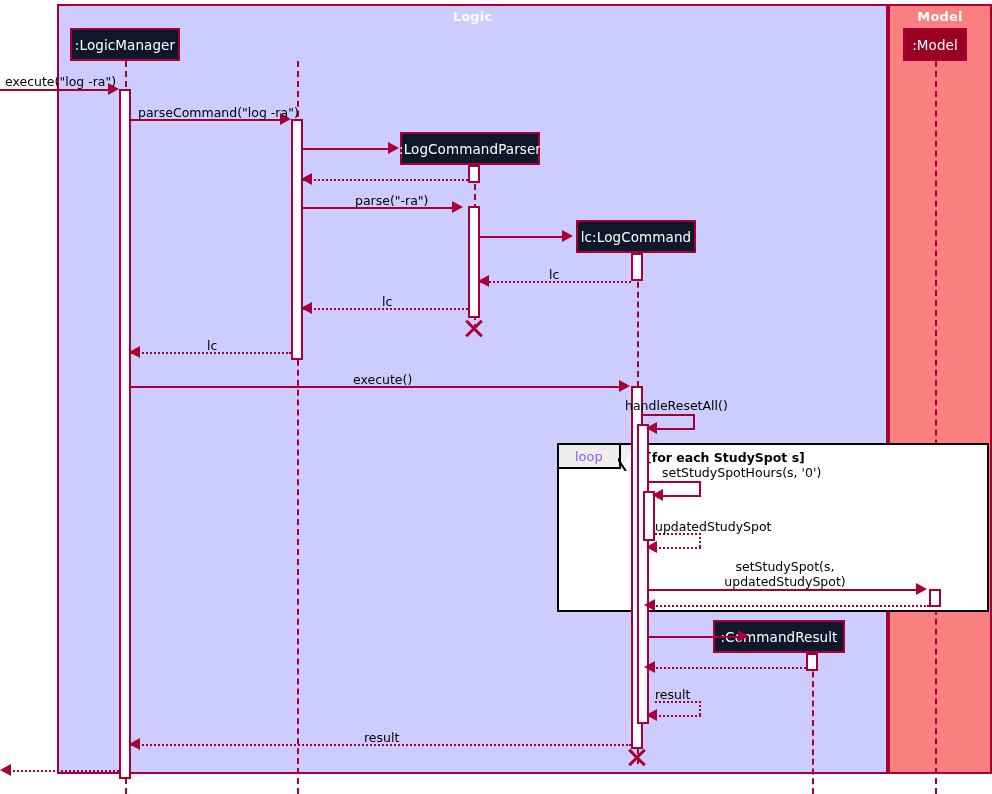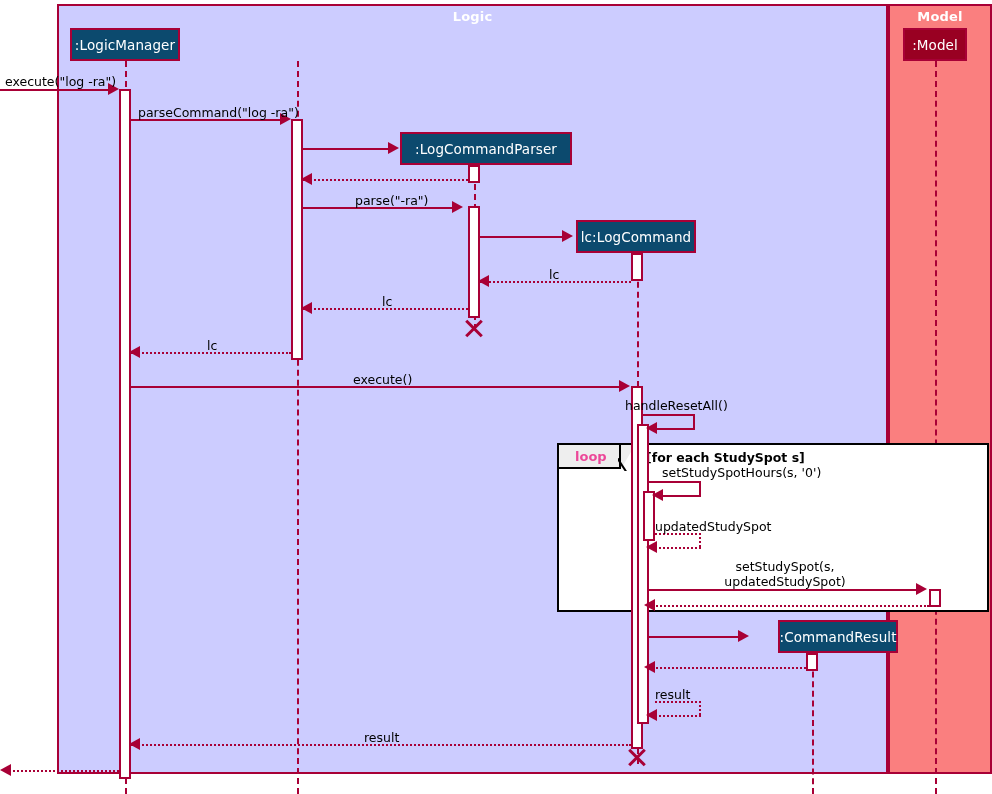--- a/index.html
+++ b/index.html
@@ -9,21 +9,21 @@
 
   
   .pkg{position:absolute;box-sizing:border-box;border:2px solid #A80036;}
   .pkg-title{position:absolute;color:#ffffff;font-weight:bold;font-size:13px;
              letter-spacing:.2px;white-space:nowrap;}
 
   
   .actorbox{position:absolute;box-sizing:border-box;border:2px solid #A80036;
             color:#ffffff;font-size:13.5px;display:flex;align-items:center;
             justify-content:center;white-space:nowrap;letter-spacing:.1px;}
-  .abx-logic{background:#0c4a6e;}
+  .abx-logic{background:#0f172a;}
   .abx-model{background:#990022;}
 
   
   .lifeline{position:absolute;width:0;border-left:2px dashed #A80036;}
 
   
   .act{position:absolute;box-sizing:border-box;background:#ffffff;
        border:2px solid #A80036;width:12px;}
 
   
@@ -50,21 +50,21 @@
       width:22px;height:0;border-top:3px solid #A80036;}
   .destroy::before{transform:rotate(45deg);}
   .destroy::after{transform:rotate(-45deg);}
 
   
   .frag{position:absolute;box-sizing:border-box;border:2px solid #000000;
         background:#ffffff;}
   .frag-tab{position:absolute;box-sizing:border-box;background:#EEEEEE;
             border-right:2px solid #000000;border-bottom:2px solid #000000;}
   .frag-tab-clip{position:absolute;}
-  .frag-name{position:absolute;font-size:13px;font-weight:bold;color:#ec4899;
+  .frag-name{position:absolute;font-size:13px;font-weight:normal;color:#8b5cf6;
              white-space:nowrap;}
   .frag-guard{position:absolute;font-size:12.5px;font-weight:bold;color:#000;
               white-space:nowrap;}
 </style>
 </head>
 <body>
 
 <div id="canvas">
 
   <div class="pkg" style="left:57px;top:4px;width:831px;height:770px;background:#CCCCFF;"></div>
@@ -90,29 +90,29 @@
                 transform-origin:left center;"></div>
   </div>
   <div class="frag-name" style="left:575px;top:449px;">loop</div>
   <div class="frag-guard" style="left:646px;top:450px;">[for each StudySpot s]</div>
 
   <div class="actorbox abx-logic" style="left:70px;top:28px;width:110px;height:33px;">
     <span>:LogicManager</span>
   </div>
 
 
-  <div class="actorbox abx-logic" style="left:400px;top:132px;width:172px;height:33px;">
+  <div class="actorbox abx-logic" style="left:400px;top:132px;width:140px;height:33px;">
     <span>:LogCommandParser</span>
   </div>
 
   <div class="actorbox abx-logic" style="left:576px;top:220px;width:120px;height:33px;">
     <span>lc:LogCommand</span>
   </div>
 
-  <div class="actorbox abx-logic" style="left:778px;top:620px;width:120px;height:33px;">
+  <div class="actorbox abx-logic" style="left:713px;top:620px;width:132px;height:33px;">
     <span>:CommandResult</span>
   </div>
 
   <div class="actorbox abx-model" style="left:903px;top:28px;width:64px;height:33px;">
     <span>:Model</span>
   </div>
 
   <div class="act" style="left:119px;top:89px;height:690px;"></div>
 
   <div class="act" style="left:291px;top:119px;height:241px;"></div>

